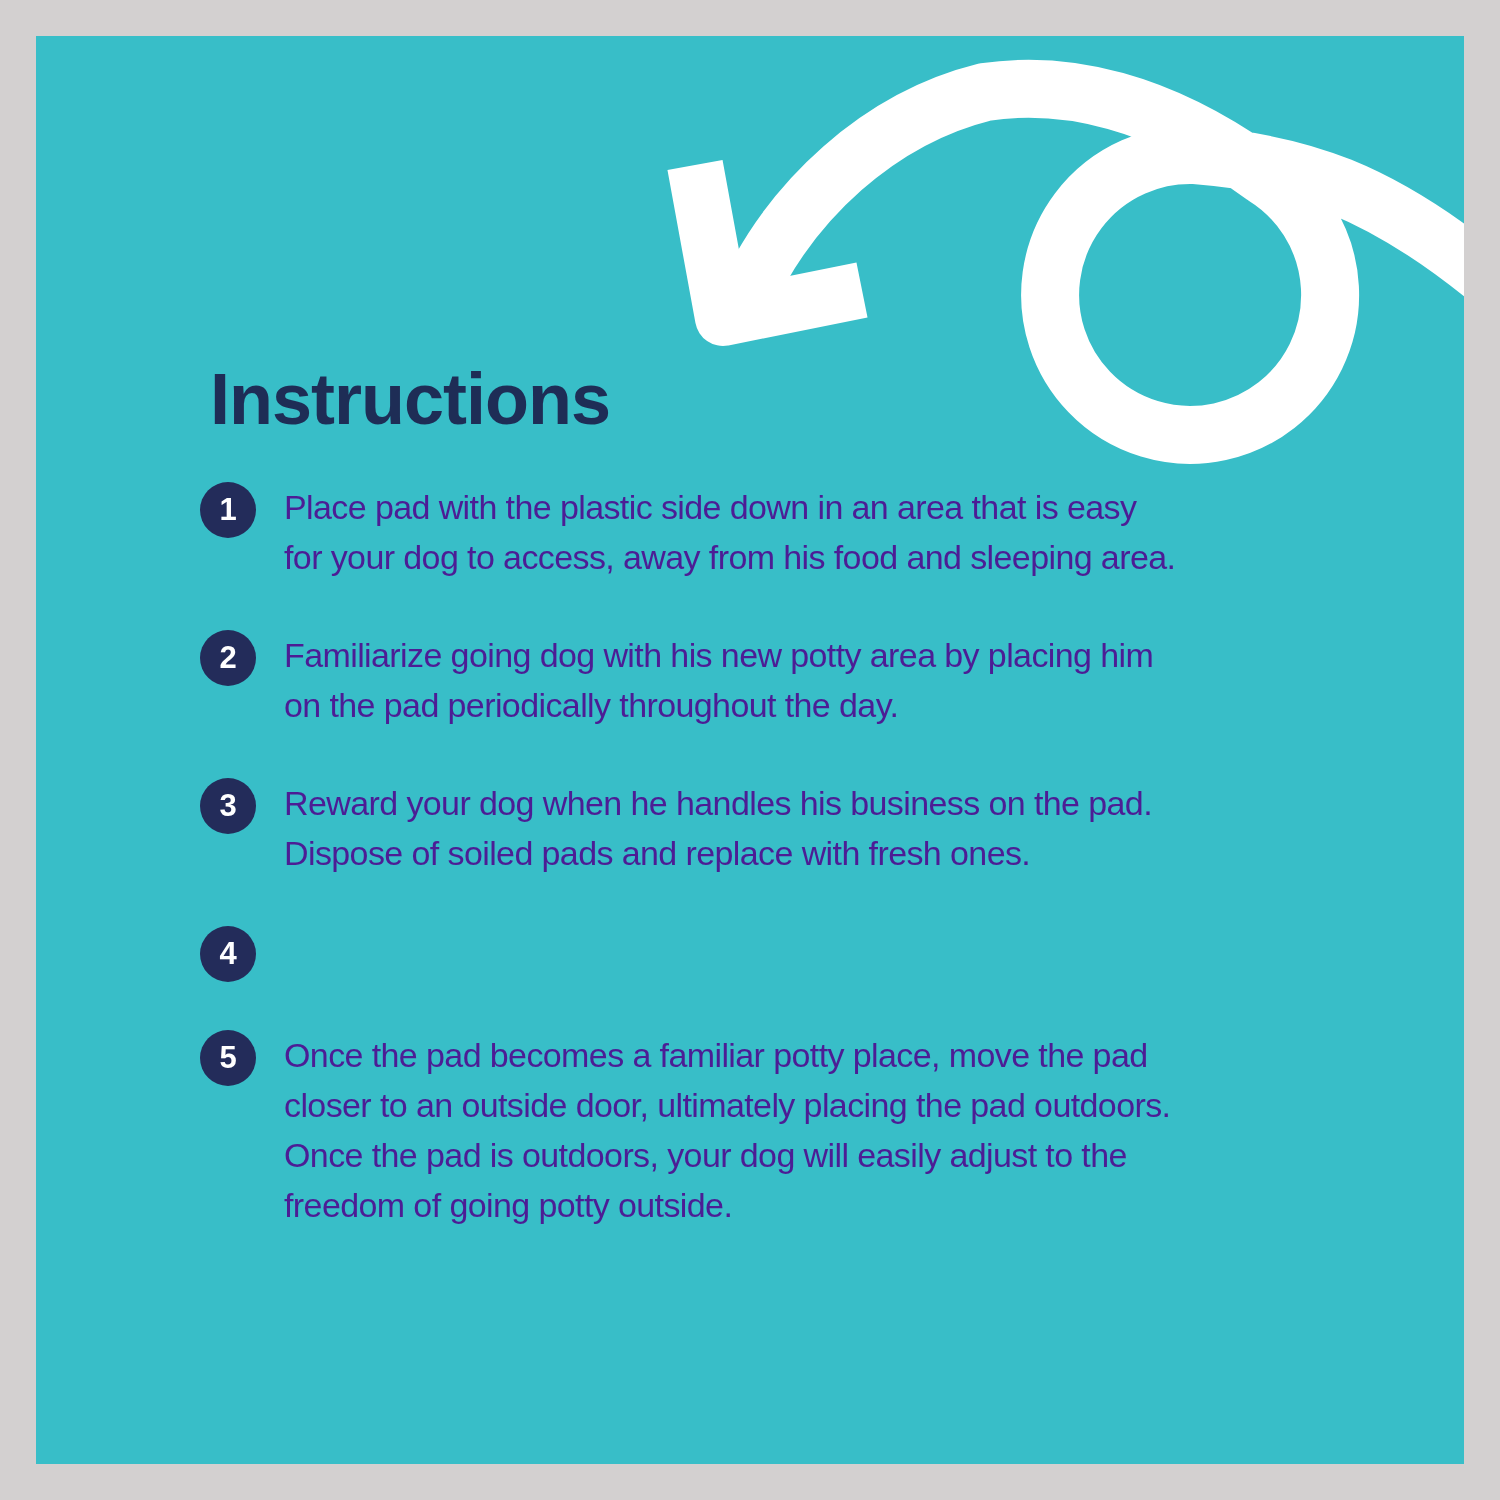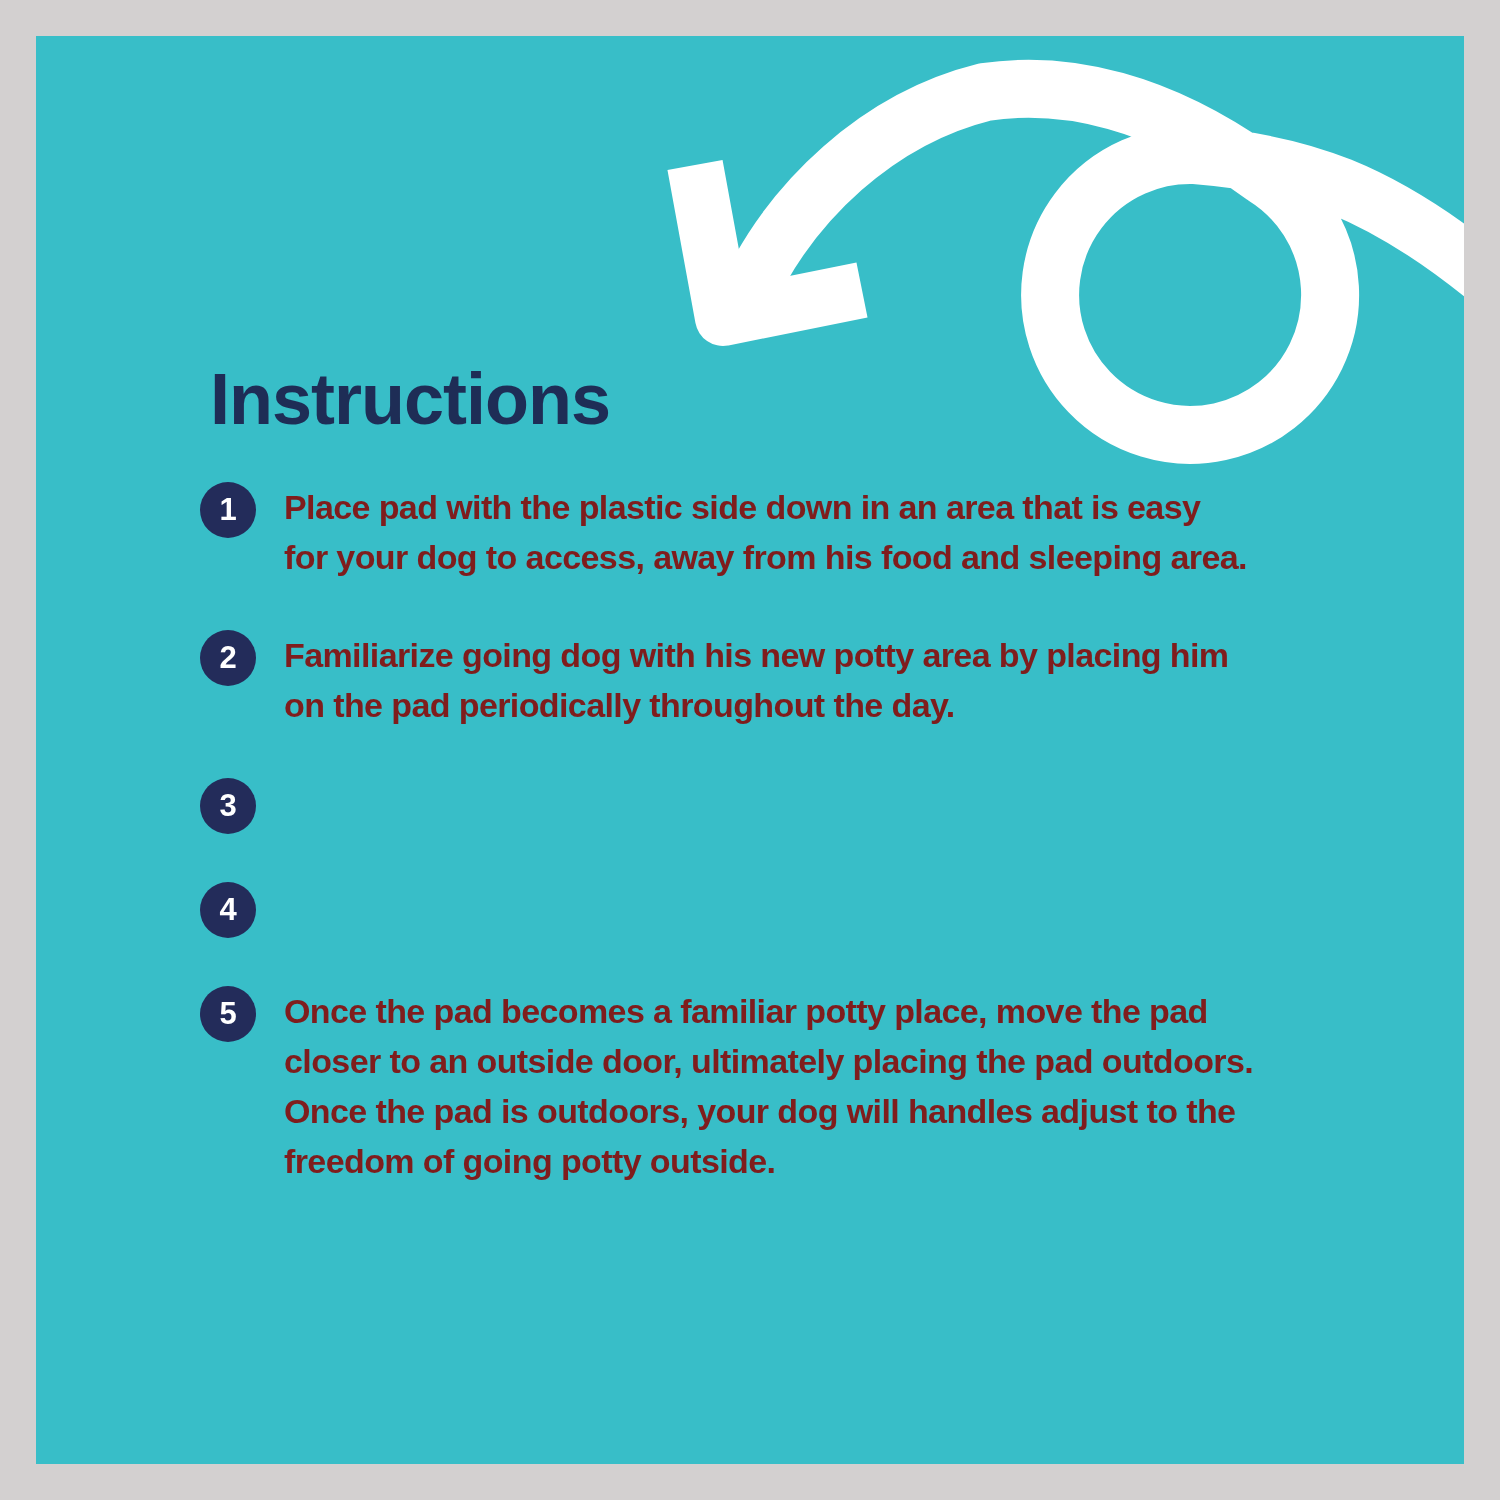--- a/index.html
+++ b/index.html
@@ -54,24 +54,24 @@
     border-radius: 50%;
     background: #232c5a;
     color: #ffffff;
     font-size: 31px;
     font-weight: bold;
     line-height: 56px;
     text-align: center;
   }
   .step-text {
     font-size: 34px;
-    font-weight: bold;
+    font-weight: normal;
     line-height: 50px;
     letter-spacing: -0.6px;
-    color: #7f1d1d;
+    color: #4c1d95;
     white-space: pre-line;
     padding-top: 0px;
   }
 </style>
 </head>
 <body>
 
 <div class="frame">
   <div class="card">
 
@@ -97,29 +97,31 @@
       </div>
 
       <div class="step">
         <div class="badge">2</div>
         <div class="step-text">Familiarize going dog with his new potty area by placing him
 on the pad periodically throughout the day.</div>
       </div>
 
       <div class="step">
         <div class="badge">3</div>
+        <div class="step-text">Reward your dog when he handles his business on the pad.
+Dispose of soiled pads and replace with fresh ones.</div>
       </div>
 
       <div class="step">
         <div class="badge">4</div>
       </div>
 
       <div class="step">
         <div class="badge">5</div>
         <div class="step-text">Once the pad becomes a familiar potty place, move the pad
 closer to an outside door, ultimately placing the pad outdoors.
-Once the pad is outdoors, your dog will handles adjust to the
+Once the pad is outdoors, your dog will easily adjust to the
 freedom of going potty outside.</div>
       </div>
 
     </div>
   </div>
 </div>
 
 </body></html>

